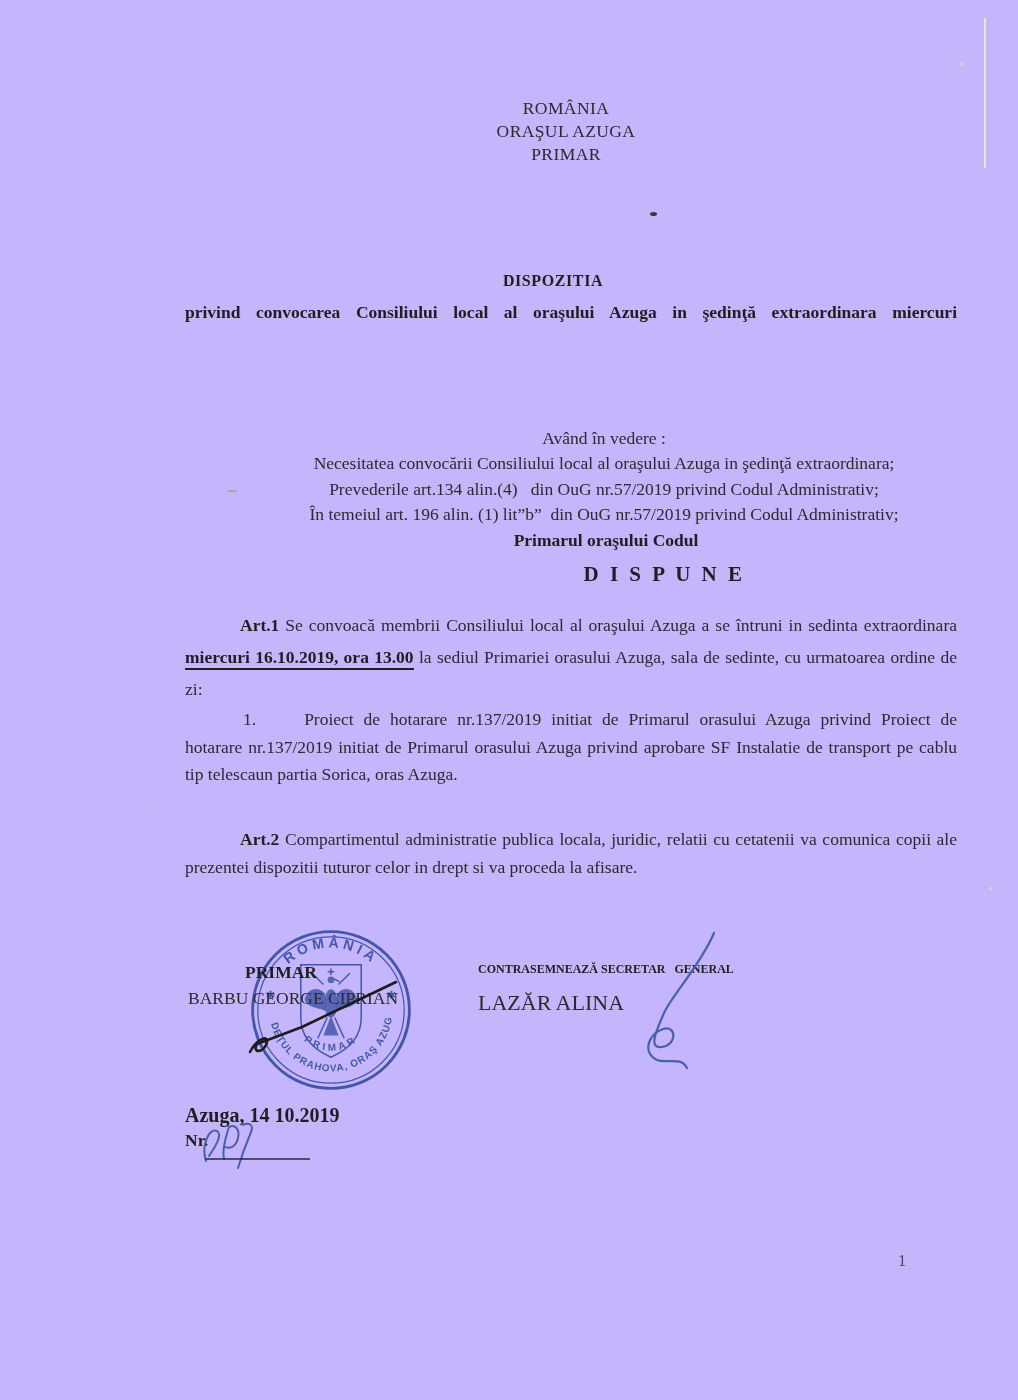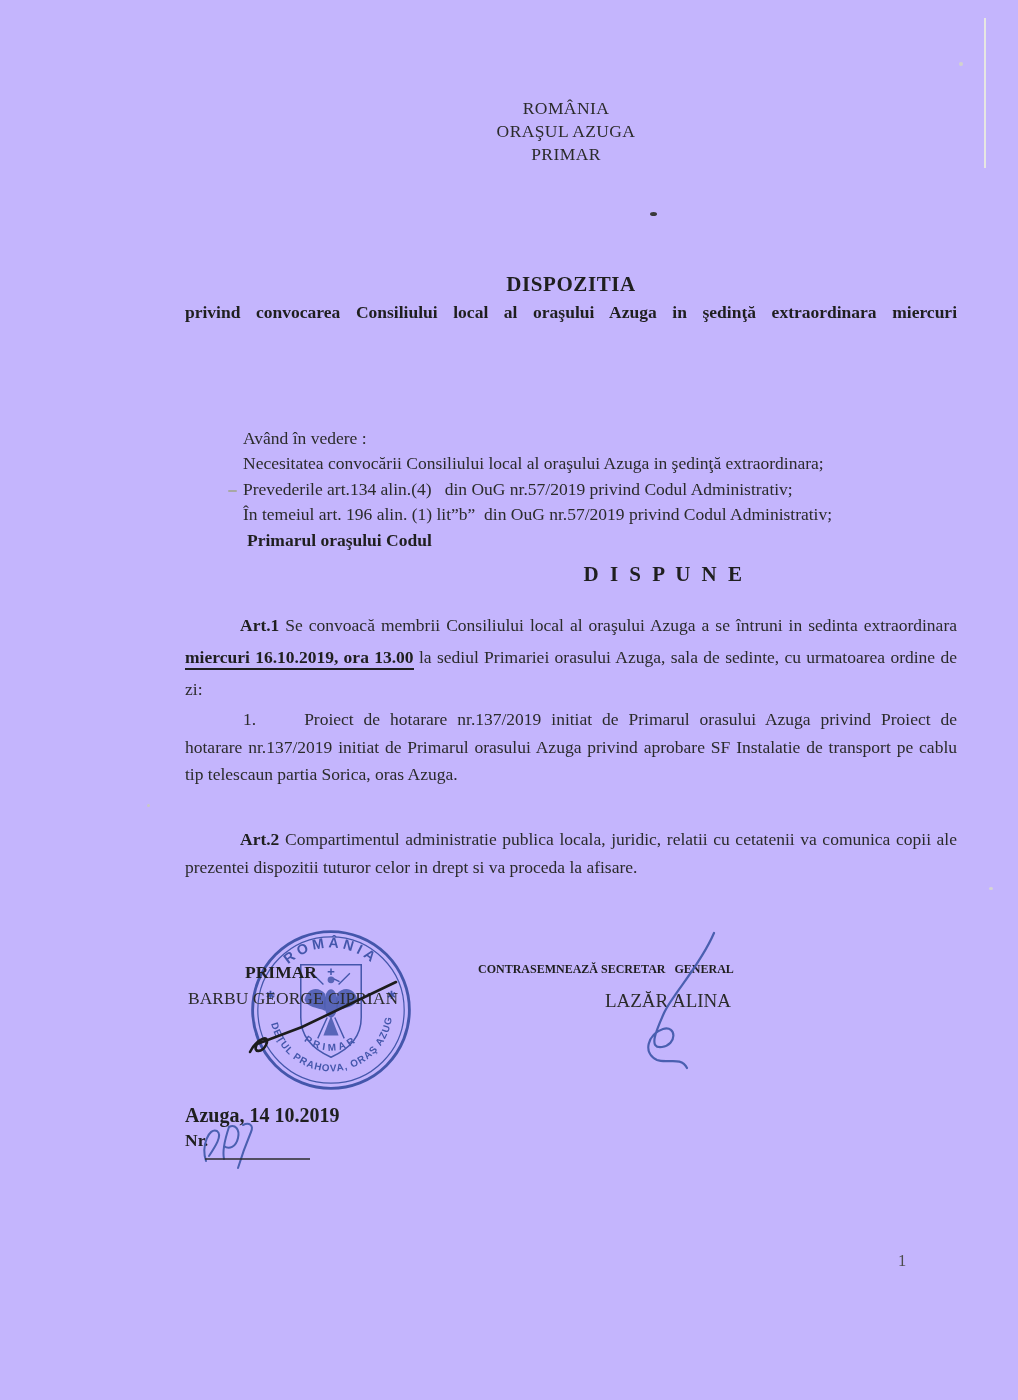--- a/index.html
+++ b/index.html
@@ -12,52 +12,52 @@
     color:#2b2b2b;
   }
   .abs{position:absolute;}
   .bold{font-weight:bold;color:#1f1f1f;}
   .doc-header{
     top:97px;left:166px;width:800px;
     text-align:center;font-size:17.5px;line-height:23px;
     letter-spacing:.4px;
   }
   .title-heading{
-    top:272px;left:185px;width:772px;
-    text-align:center;font-size:21px;font-weight:bold;
+    top:272px;left:167px;width:772px;
+    text-align:center;font-size:16px;font-weight:bold;
     letter-spacing:.6px;color:#1f1f1f;
   }
   .subject{
     top:299px;left:185px;width:772px;
     font-size:17.5px;font-weight:bold;line-height:26px;color:#1f1f1f;
   }
   .subject .line1{display:block;text-align:justify;text-align-last:justify;}
   .subject .line2{display:block;}
   .preamble{
     top:426px;left:243px;width:722px;
     font-size:17.5px;line-height:25.4px;
   }
-  .preamble div{white-space:pre-wrap;}
+  .preamble div{white-space:pre-wrap;text-align:center;}
   .dispune{
     top:562px;left:185px;width:560px;
     text-align:right;font-size:21px;font-weight:bold;
     letter-spacing:3px;color:#1f1f1f;
   }
   .para{
     font-size:17.5px;text-align:justify;color:#2b2b2b;
   }
   .art1{top:609px;left:185px;width:772px;line-height:32px;text-indent:55px;}
   .agenda{top:706px;left:185px;width:772px;line-height:27.5px;text-indent:58px;}
   .art2{top:826px;left:185px;width:772px;line-height:27.5px;text-indent:55px;}
   .num-gap{display:inline-block;width:48px;}
   .u-bold{font-weight:bold;color:#1f1f1f;border-bottom:2px solid #1f1f1f;padding-bottom:1px;}
   .sig-left-role{top:962px;left:245px;font-size:17.5px;font-weight:bold;color:#1f1f1f;z-index:3;}
   .sig-left-name{top:988px;left:188px;font-size:17.5px;z-index:3;}
   .sig-right-role{top:962px;left:478px;font-size:12px;font-weight:bold;color:#1f1f1f;white-space:pre;}
-  .sig-right-name{top:990px;left:478px;width:380px;text-align:center;font-size:19px;}
+  .sig-right-name{top:990px;left:478px;width:380px;font-size:22px;}
   .footer-date{top:1104px;left:185px;font-size:20px;font-weight:bold;color:#1f1f1f;}
   .footer-nr{top:1130px;left:185px;font-size:17.5px;font-weight:bold;color:#1f1f1f;}
   .page-number{top:1251px;left:898px;font-size:16.5px;color:#4c4c4c;}
   .stamp-wrap{top:925px;left:246px;width:170px;height:170px;z-index:2;opacity:.92;}
   .ink-overlay{top:0;left:0;width:1018px;height:1400px;z-index:4;pointer-events:none;}
   .speck{position:absolute;border-radius:50%;}
   .edge-line{position:absolute;left:984px;top:18px;width:2px;height:150px;background:#e6e6e2;}
 </style>
 </head>
 <body>

